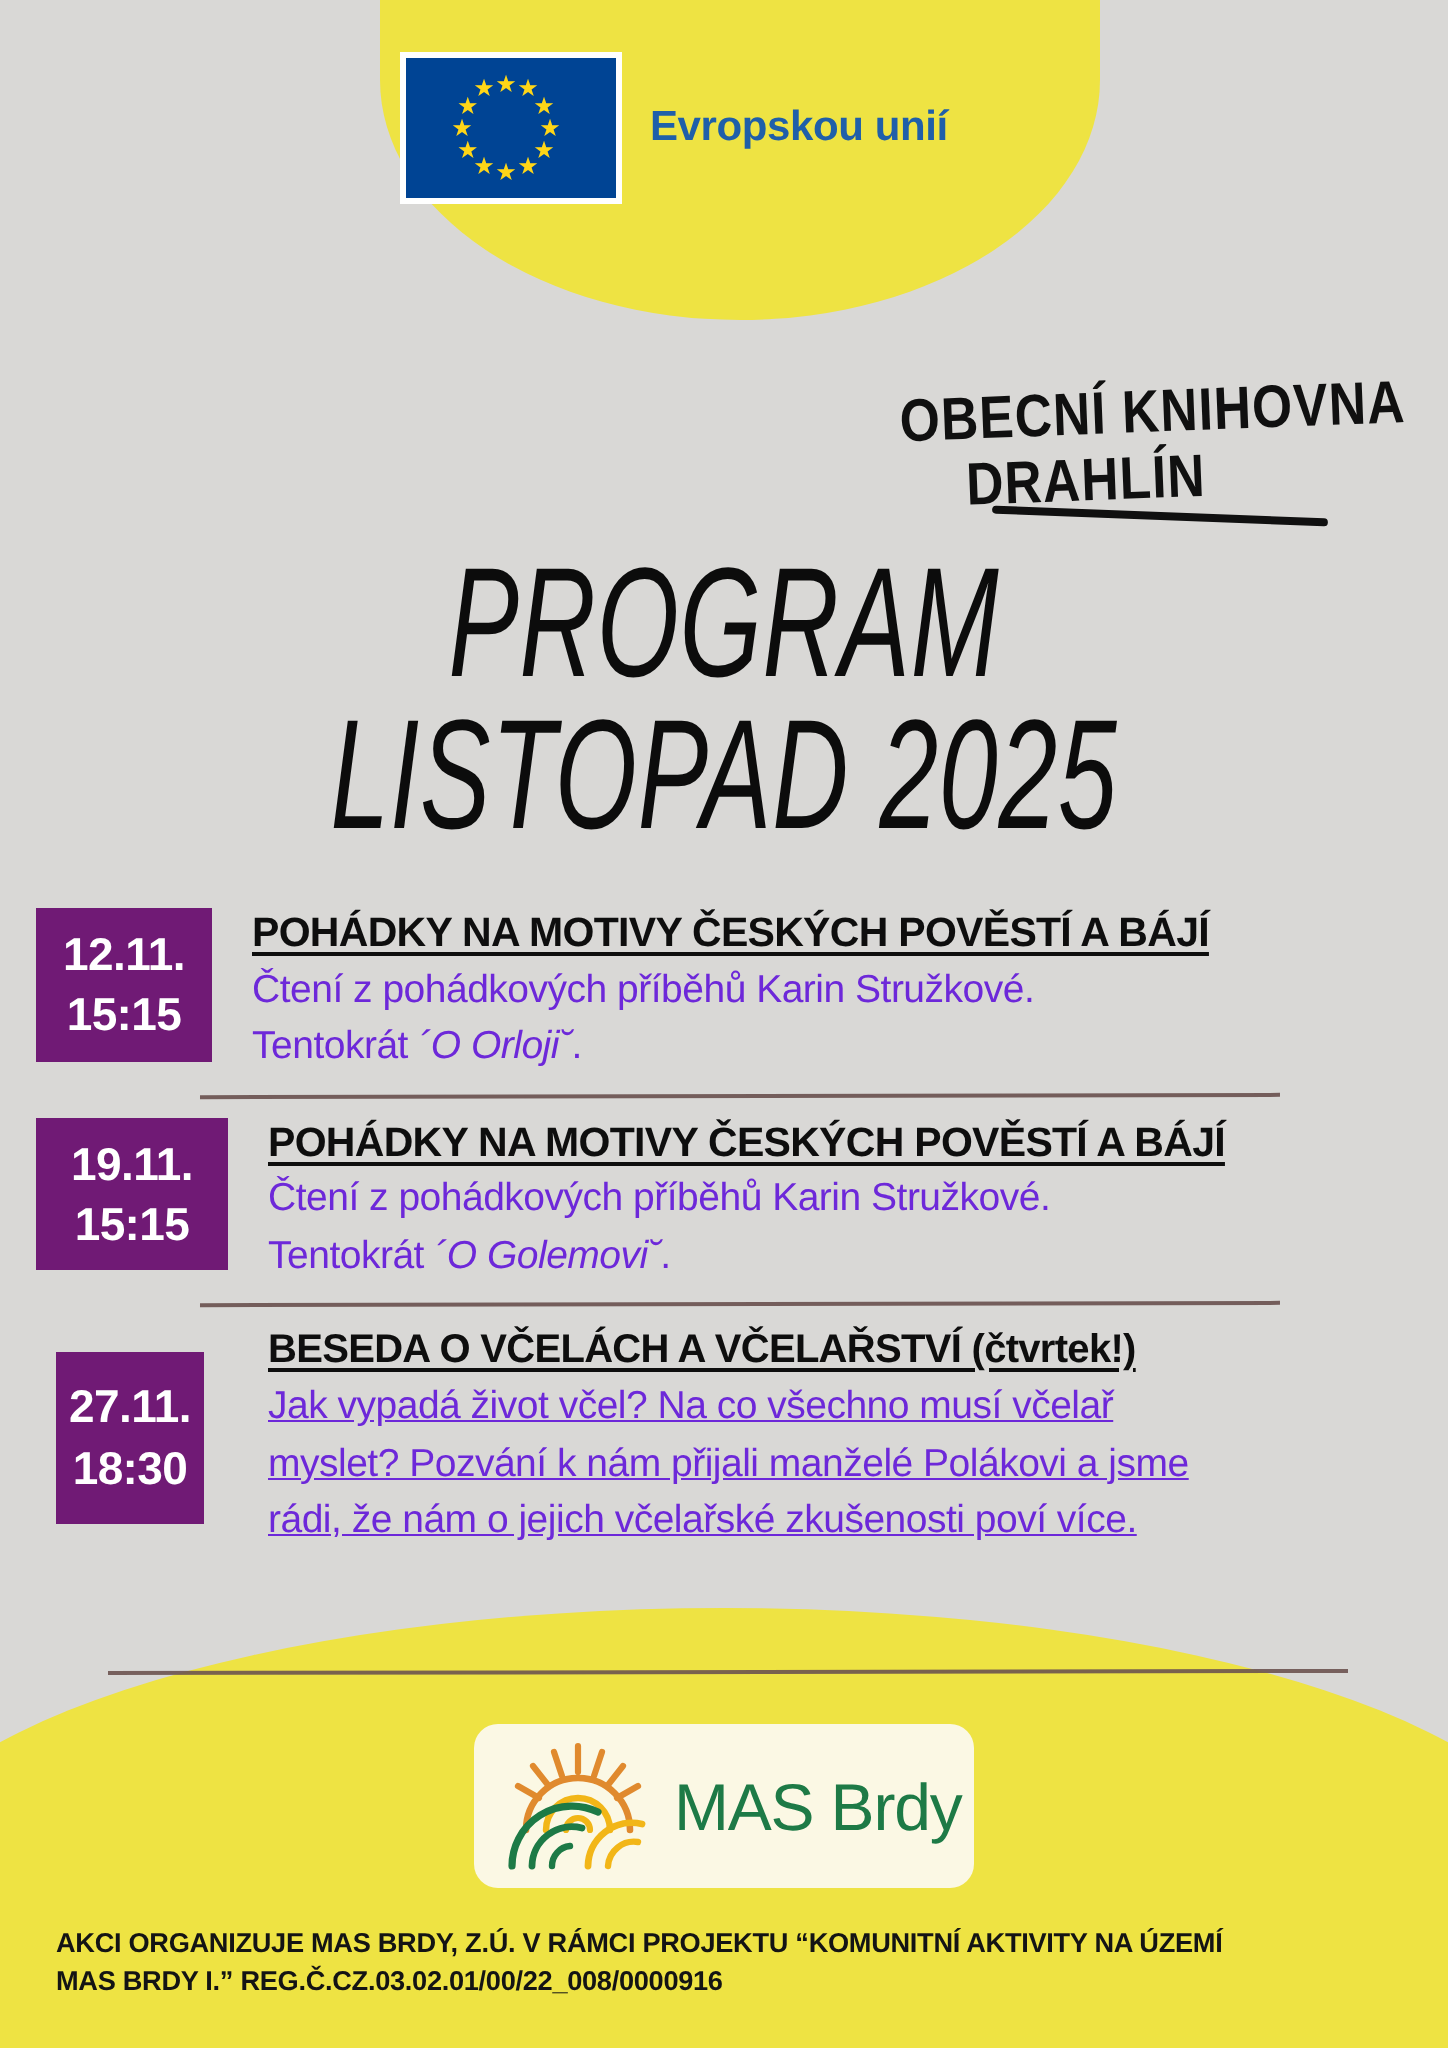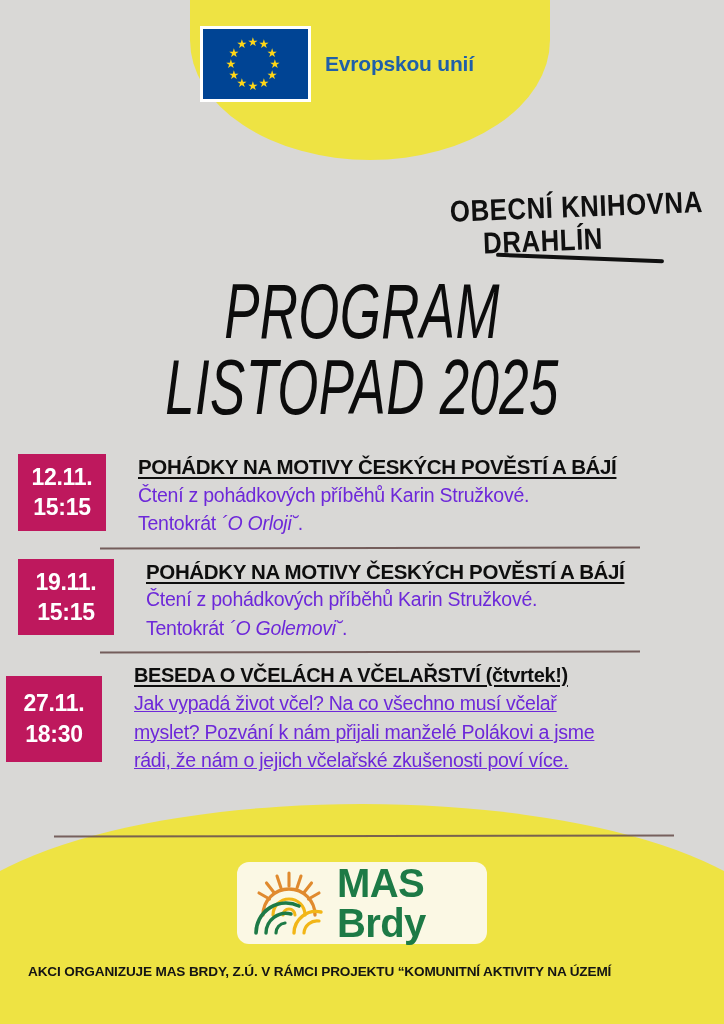--- a/index.html
+++ b/index.html
@@ -147,39 +147,39 @@
     top: 444px;
     width: 724px;
     z-index: 5;
   }
   .event {
     position: relative;
     display: flex;
     align-items: flex-start;
   }
   .event-badge {
-    background: #be185d;
+    background: #701a75;
     color: #ffffff;
     width: 88px;
     min-height: 74px;
     box-sizing: border-box;
     padding: 8px 0 8px 0;
     display: flex;
     flex-direction: column;
     justify-content: center;
     align-items: center;
     flex: 0 0 auto;
     font-weight: 700;
     font-size: 23px;
     line-height: 1.32;
     letter-spacing: -0.3px;
   }
   .event-body {
     flex: 1 1 auto;
-    padding-left: 32px;
+    padding-left: 20px;
     padding-right: 24px;
   }
   .event-title {
     font-weight: 700;
     font-size: 20.5px;
     color: #0e0e0e;
     text-decoration: underline;
     text-underline-offset: 3px;
     text-decoration-thickness: 2px;
     letter-spacing: -0.35px;
@@ -203,21 +203,21 @@
     transform: rotate(-0.12deg);
     opacity: 0.92;
   }
 
   
   .event-1 { margin-top: 10px; }
   .event-1 .event-badge { margin-left: 18px; width: 88px; }
   .event-2 .event-badge { margin-left: 18px; width: 96px; }
   
   .event-3 { align-items: center; margin-top: 4px; }
-  .event-3 .event-badge { margin-left: 6px; width: 96px; min-height: 86px; text-align: right; }
+  .event-3 .event-badge { margin-left: 28px; width: 74px; min-height: 86px; text-align: right; }
   .event-3 .event-body { padding-left: 32px; padding-right: 14px; }
   .event-3 .event-title { font-size: 20px; }
   .event-3 .event-desc { white-space: normal; text-decoration: underline; }
 
   
   .bottom-ellipse {
     position: absolute;
     left: -62px;
     bottom: 0;
     width: 848px;
@@ -252,22 +252,22 @@
     padding-left: 14px;
     box-sizing: border-box;
   }
   .logo-mark {
     width: 76px;
     height: 64px;
     flex: 0 0 auto;
   }
   .logo-word {
     color: #1d7a46;
-    font-size: 40px;
-    font-weight: 700;
+    font-size: 33px;
+    font-weight: 400;
     letter-spacing: -0.6px;
     line-height: 1;
   }
   .footer-text {
     position: absolute;
     left: 0;
     right: 0;
     top: 962px;
     z-index: 8;
     text-align: left;
@@ -387,15 +387,16 @@
       <path d="M15 62 A20 20 0 0 1 40 43" stroke="#1d7a46" stroke-width="3.4" fill="none" stroke-linecap="round"></path>
       <path d="M25 62 A10 10 0 0 1 34 52" stroke="#1d7a46" stroke-width="3.2" fill="none" stroke-linecap="round"></path>
       <path d="M43 62 A22 22 0 0 1 70 41" stroke="#f2b617" stroke-width="3.4" fill="none" stroke-linecap="round"></path>
       <path d="M53 62 A13 13 0 0 1 68 50" stroke="#f2b617" stroke-width="3.2" fill="none" stroke-linecap="round"></path>
     </svg>
     <div class="logo-word">MAS Brdy</div>
   </div>
 
   <div class="footer-text">
     <div>AKCI ORGANIZUJE MAS BRDY, Z.Ú. V RÁMCI PROJEKTU “KOMUNITNÍ AKTIVITY NA ÚZEMÍ</div>
+    <div>MAS BRDY I.” REG.Č.CZ.03.02.01/00/22_008/0000916</div>
   </div>
 
 </div>
 
 </body></html>

